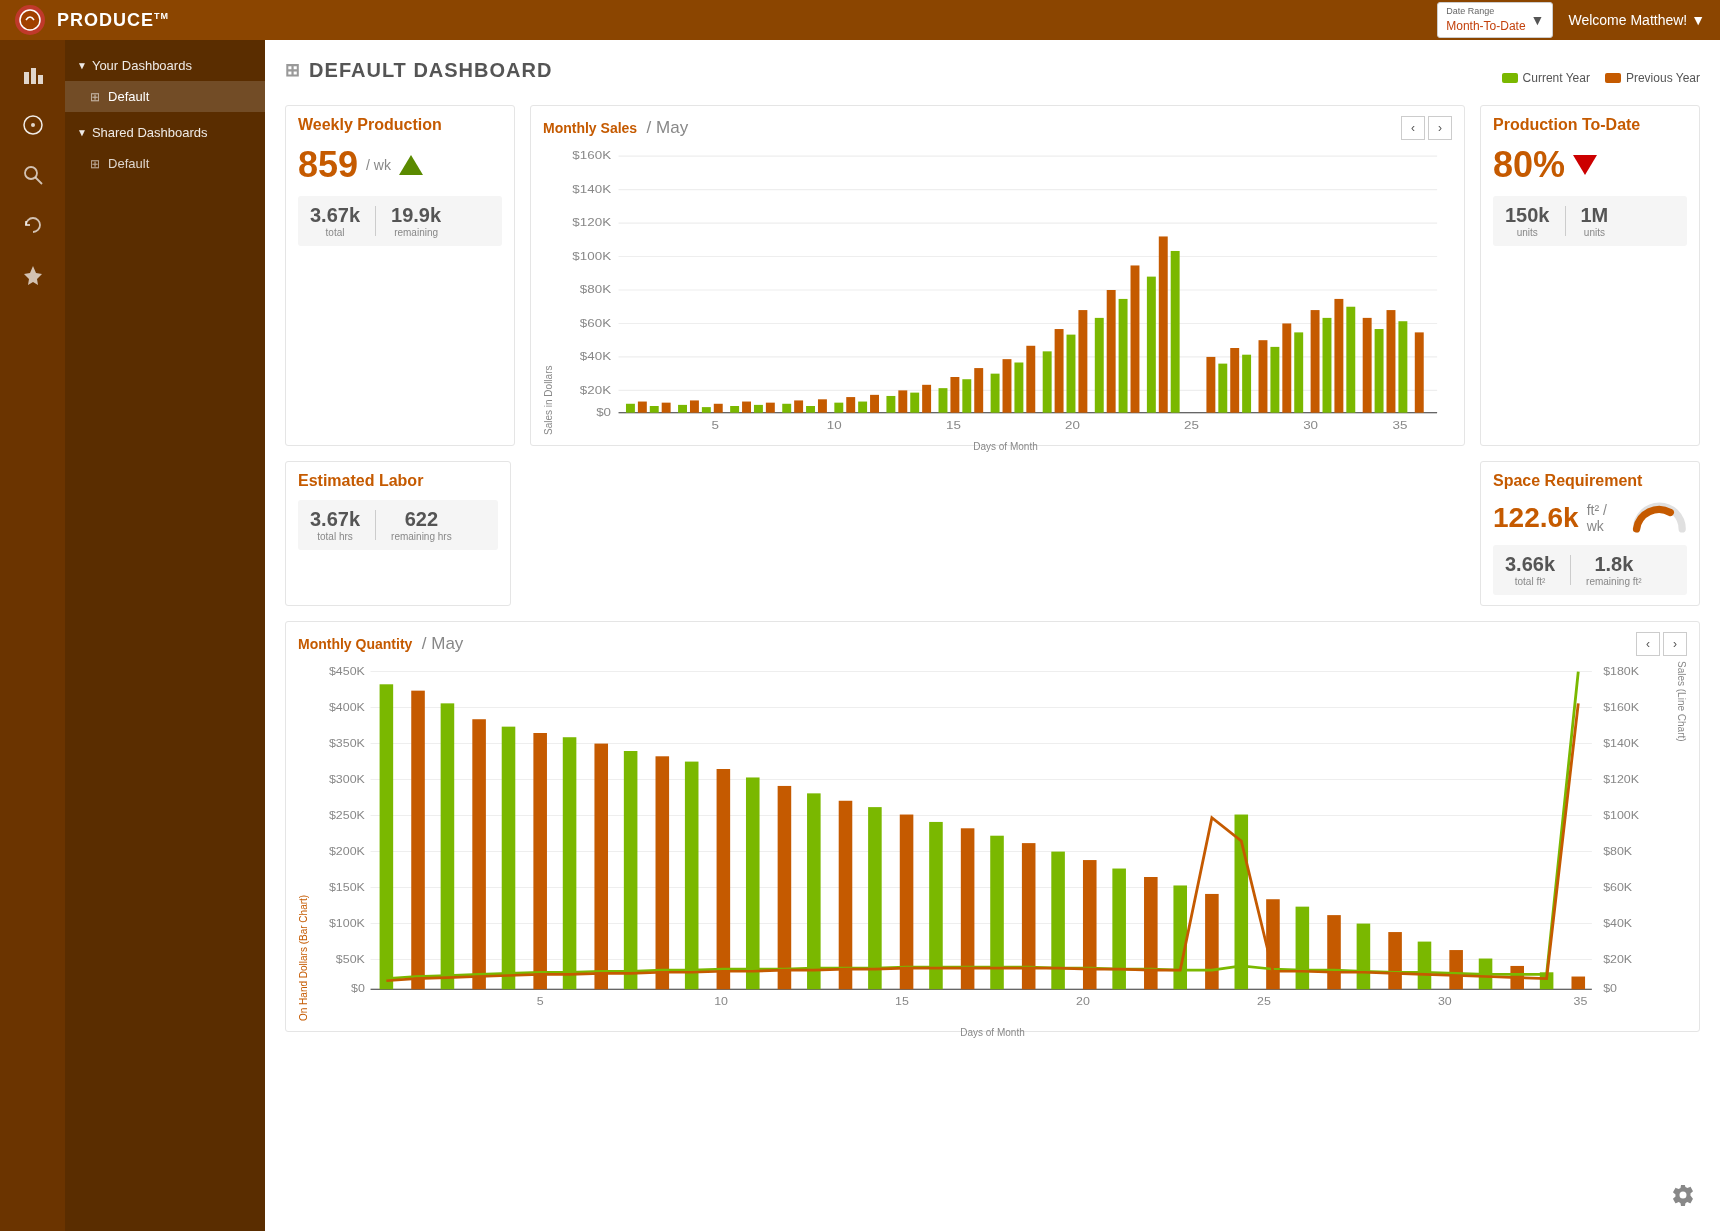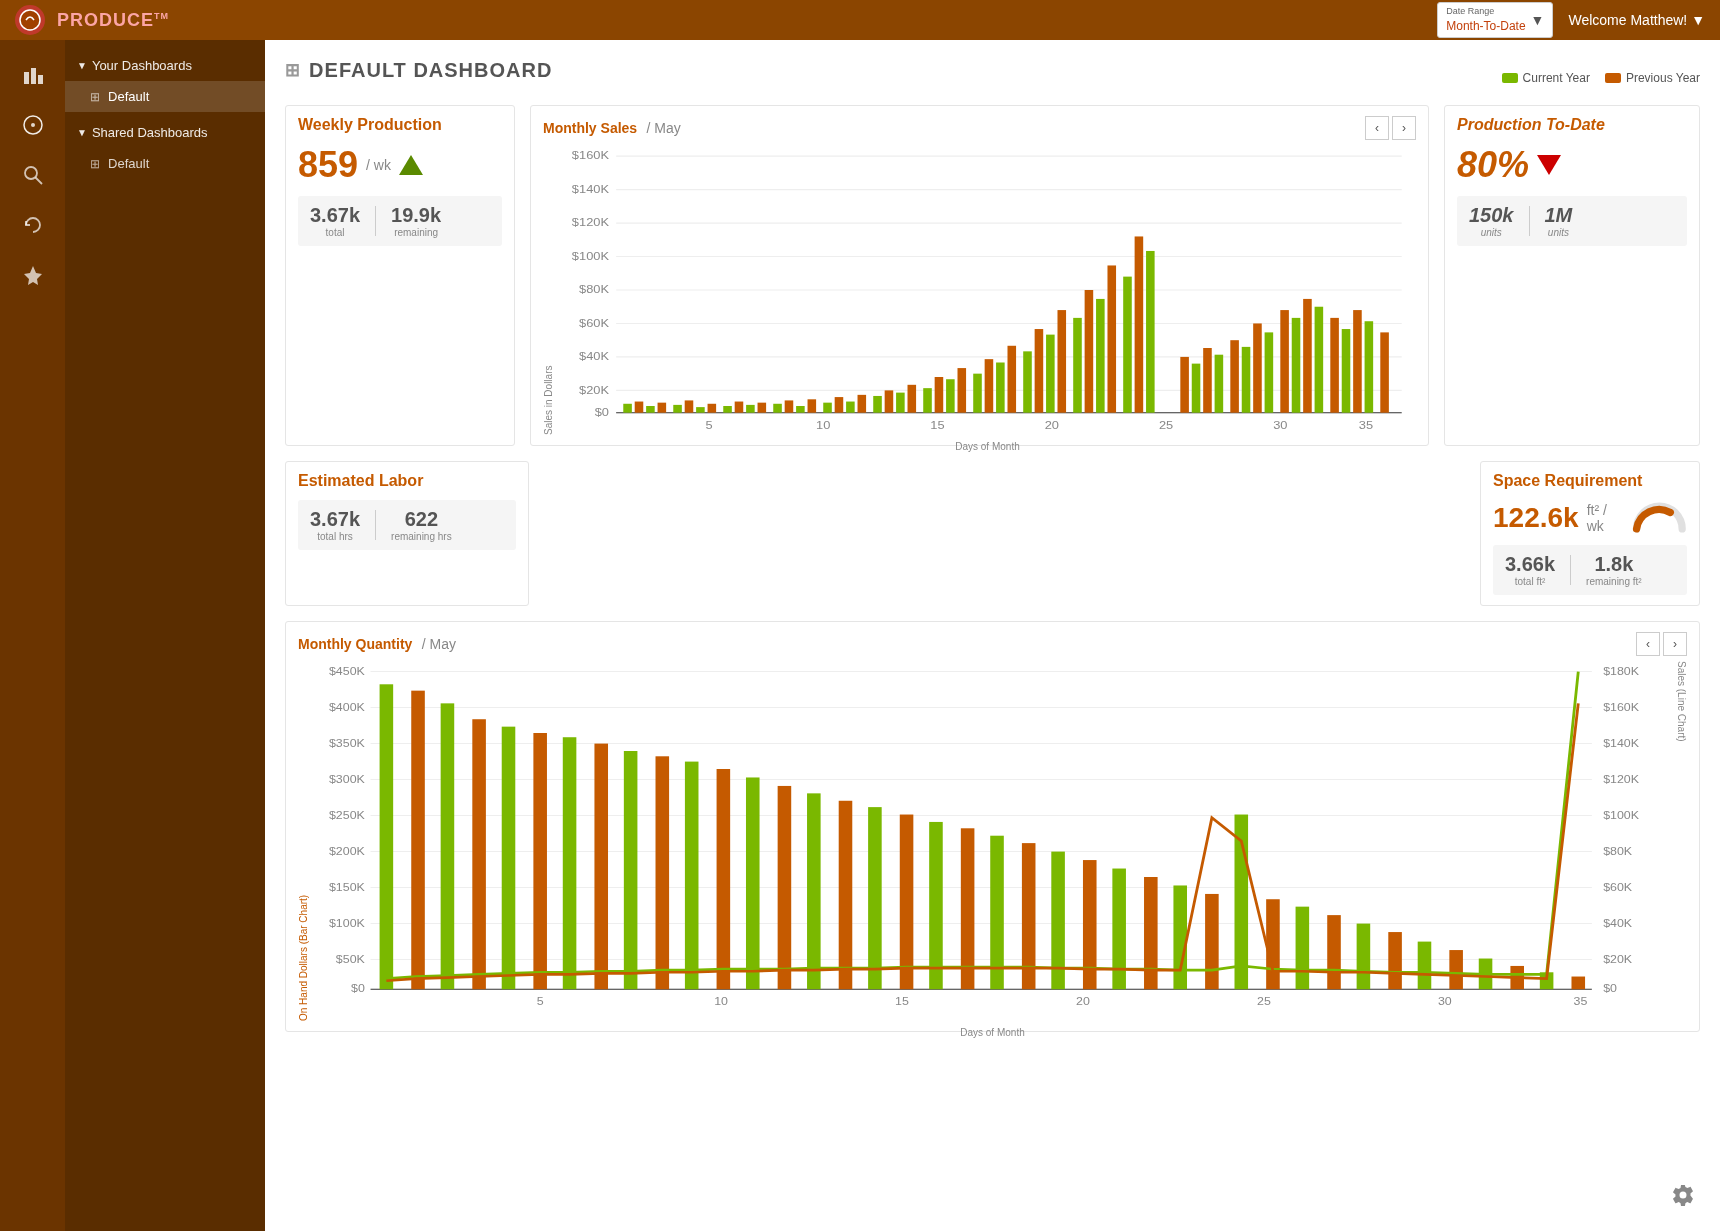--- a/index.html
+++ b/index.html
@@ -16,21 +16,21 @@
       justify-content: space-between;
     }
     .top-nav-left { display: flex; align-items: center; gap: 12px; }
     .app-logo {
       width: 30px; height: 30px;
       background: #c0392b;
       border-radius: 50%;
       display: flex; align-items: center; justify-content: center;
       font-size: 14px; font-weight: bold; color: white;
     }
-    .app-title { font-size: 18px; font-weight: bold; color: #fca5a5; letter-spacing: 1px; }
+    .app-title { font-size: 18px; font-weight: bold; color: #ffffff; letter-spacing: 1px; }
     .app-title sup { font-size: 9px; }
     .top-nav-right { display: flex; align-items: center; gap: 15px; }
     .date-range-box {
       background: white;
       border: 1px solid #ccc;
       border-radius: 3px;
       padding: 3px 8px;
       display: flex;
       align-items: center;
       gap: 5px;
@@ -151,21 +151,21 @@
     .metric-label { font-size: 10px; color: #888; }
     .metric-divider { width: 1px; height: 30px; background: #ccc; margin: 0 15px; }
 
     
     .monthly-sales-panel { flex: 1; }
     .panel-header {
       display: flex; align-items: center; justify-content: space-between;
       padding: 10px 12px 5px;
     }
     .panel-title-inline { color: #c55a00; font-size: 14px; font-weight: bold; }
-    .panel-subtitle { color: #888; font-size: 14px; margin-left: 5px; }
+    .panel-subtitle { color: #888; font-size: 17px; margin-left: 5px; }
     .nav-arrows { display: flex; gap: 3px; }
     .nav-arrow {
       width: 24px; height: 24px;
       border: 1px solid #ccc;
       background: white;
       cursor: pointer;
       display: flex; align-items: center; justify-content: center;
       font-size: 12px;
       color: #555;
     }
@@ -182,24 +182,24 @@
       font-size: 10px;
       color: #888;
       margin-right: 5px;
       display: flex;
       align-items: center;
     }
     .chart-container { flex: 1; position: relative; }
     .chart-svg { width: 100%; height: 100%; }
 
     
-    .production-panel { width: 256px; font-style: italic; }
-
-    
-    .labor-panel { width: 244px; }
+    .production-panel { width: 220px; }
+
+    
+    .labor-panel { width: 226px; }
 
     
     .space-panel { width: 220px; }
 
     
     .bottom-row { margin-top: 15px; }
     .monthly-qty-panel { width: 100%; }
   </style>
 </head>
 <body>

